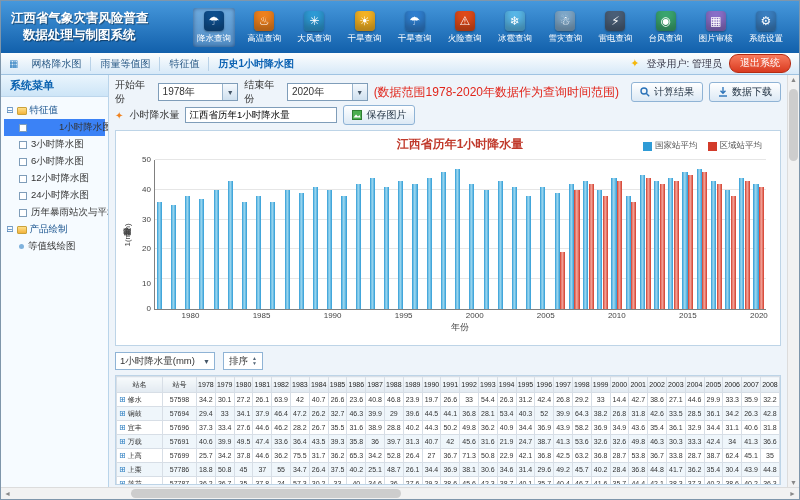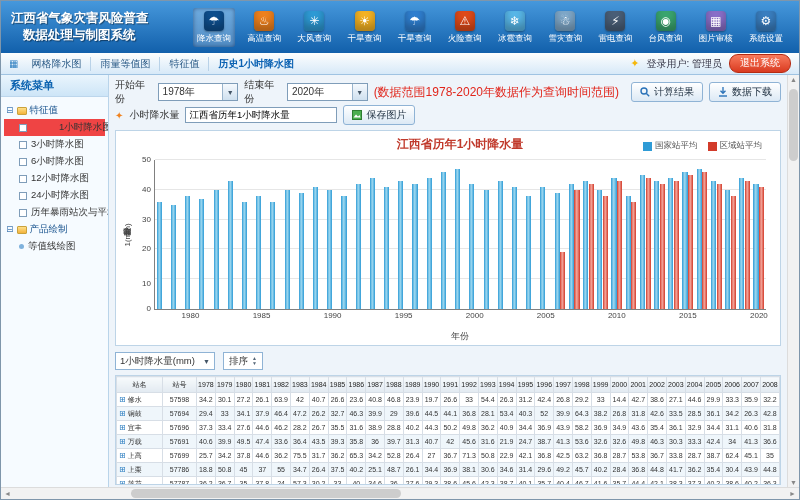--- a/index.html
+++ b/index.html
@@ -29,21 +29,21 @@
 
   
   .bodyrow { flex:1; display:flex; min-height:0; }
   .sidebar { width:108px; flex:none; background:#f6fbff; border-right:1px solid #b9d4ea; display:flex; flex-direction:column; }
   .side-title { height:22px; line-height:21px; background:linear-gradient(#eaf5fd,#cde5f7); color:#0b62b0; font-weight:bold; font-size:11px; padding-left:9px; border-bottom:1px solid #bcd6ec; }
   .tree { padding:5px 3px; font-size:9.5px; color:#333; overflow:hidden; }
   .tgroup-head { display:flex; align-items:center; gap:3px; padding:2px 2px; cursor:pointer; color:#14508c; white-space:nowrap; }
   .expander { color:#4a7fb5; font-size:9px; line-height:1; }
   .folder { width:10px; height:8px; flex:none; background:linear-gradient(#ffe08a,#f3b33c); border:1px solid #caa23c; border-radius:1px; }
   .tleaf { display:flex; align-items:center; gap:4px; padding:2px 1px 2px 15px; cursor:pointer; white-space:nowrap; }
-  .tleaf.selected { background:#ef4444;gap:32px; }
+  .tleaf.selected { background:#3b82f6;gap:32px; }
   .cb { width:8px; height:8px; flex:none; border:1px solid #7f9db9; background:#fff; }
   .dot { width:5px; height:5px; flex:none; background:#7fb2dd; border-radius:50%; }
 
   .main { flex:1; display:flex; flex-direction:column; padding:5px 6px 2px; background:#eef4fa; min-width:0; }
   .ctrl-row { display:flex; align-items:center; gap:6px; height:24px; font-size:10px; color:#333; flex:none; }
   .selbox { display:flex; align-items:center; justify-content:space-between; width:88px; height:18px; background:#fff; border:1px solid #7f9db9; font-size:10px; cursor:pointer; }
   .selval { padding-left:4px; white-space:nowrap; }
   .selarrow { width:15px; height:16px; background:linear-gradient(#f5f9fd,#cfe0ef); border-left:1px solid #9ab4cc; display:flex; align-items:center; justify-content:center; font-size:7px; color:#456; flex:none; }
   .note { color:#e1251b; font-size:12px; white-space:nowrap; }
   .spacer { flex:1; }
@@ -56,21 +56,21 @@
   .chart-card { background:#fff; border:1px solid #bdd4e7; margin-top:4px; height:216px; flex:none; position:relative; padding:5px 14px 0 38px; }
   .chart-title { text-align:center; color:#c0392b; font-weight:bold; font-size:12px; height:16px; }
   .legend { position:absolute; top:9px; right:18px; display:flex; gap:10px; font-size:8.5px; color:#555; align-items:center; }
   .lg-item { display:flex; align-items:center; }
   .sw { width:9px; height:9px; display:inline-block; margin-right:3px; }
   .plot { position:relative; height:150px; border-left:1px solid #808080; border-bottom:1px solid #808080; margin-top:8px; }
   .grid { position:absolute; left:0; right:0; height:1px; background:#e6e6e6; }
   .ytick { position:absolute; left:-22px; width:18px; text-align:right; font-size:8px; color:#444; }
   .ylab { position:absolute; left:-32px; top:50%; writing-mode:vertical-rl; transform:translateY(-50%) rotate(180deg); font-size:8px; color:#444; white-space:nowrap; }
   .xtick { position:absolute; top:100%; margin-top:2px; transform:translateX(-50%); font-size:8px; color:#444; }
-  .xlabel { text-align:center; font-size:9px; color:#444; margin-top:20px; }
+  .xlabel { text-align:center; font-size:9px; color:#444; margin-top:11px; }
   .bar { position:absolute; bottom:0; }
 
   
   .tbl-ctrl { display:flex; align-items:center; gap:8px; height:22px; margin-top:4px; font-size:9.5px; color:#333; flex:none; }
   .tbl-sel { display:flex; align-items:center; height:18px; background:#fff; border:1px solid #8fb3d5; padding:0 4px; gap:8px; cursor:pointer; }
   .tbl-sel .arr { font-size:7px; color:#456; }
   .sortbox { display:flex; align-items:center; height:18px; background:#fff; border:1px solid #8fb3d5; padding:0 5px; gap:4px; }
   .sort-arrows { display:flex; flex-direction:column; font-size:5px; color:#567; line-height:1; cursor:pointer; }
   .table-wrap { flex:1; background:#fff; border:1px solid #bdd4e7; margin-top:3px; overflow:hidden; min-height:0; }
   table { border-collapse:collapse; table-layout:fixed; width:100%; }

